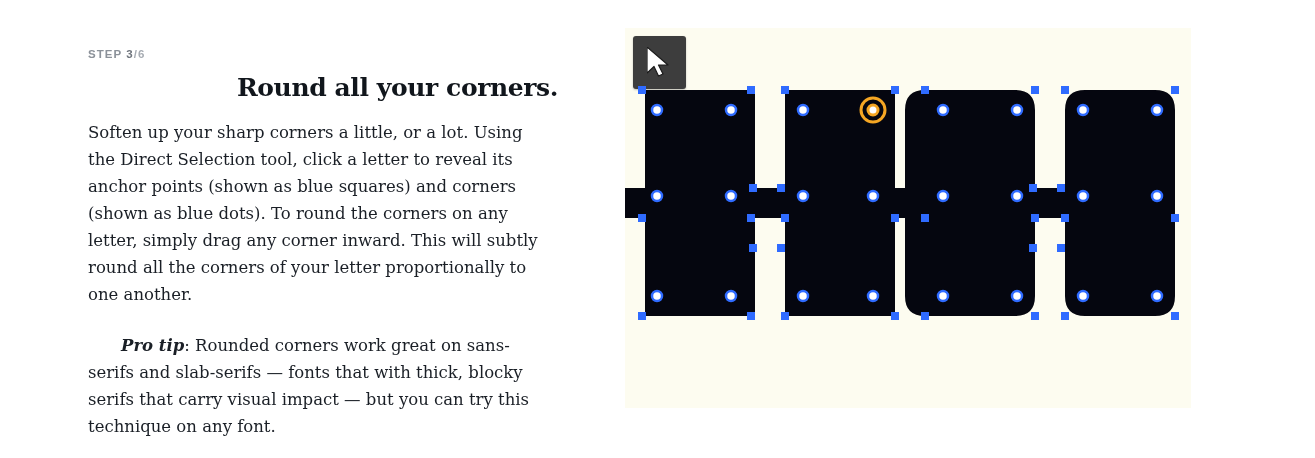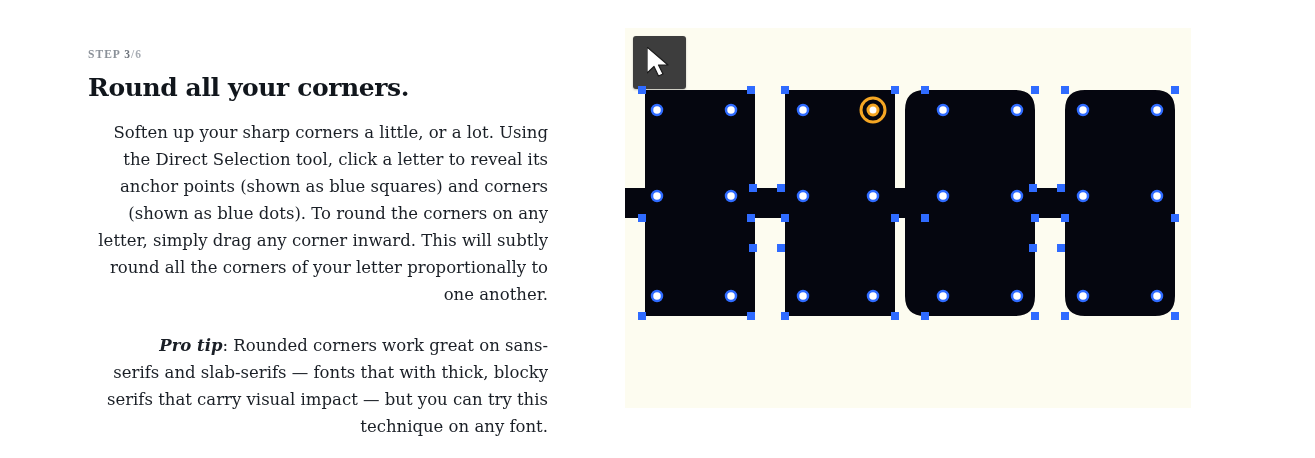--- a/index.html
+++ b/index.html
@@ -26,41 +26,40 @@
     left: 88px;
     top: 48px;
     width: 470px;
   }
   .step-label {
     font-size: 11.5px;
     font-weight: bold;
     letter-spacing: 0.09em;
     color: #8b9199;
     margin-bottom: 14px;
-    font-family: Liberation Serif, serif;
   }
   .step-label .cur { color: #6e747c; }
   .step-label .tot { color: #a7acb3; font-weight: bold; }
   .headline {
     font-family: "DejaVu Serif", serif;
     font-size: 25px;
     font-weight: bold;
     letter-spacing: -0.4px;
     color: #11161c;
     margin: 4px 0 16px 0;
     line-height: 1.15;
+    text-align: right;
   }
   .body-text {
     font-family: "DejaVu Serif", serif;
     font-size: 16.5px;
     line-height: 27px;
     color: #1a1f26;
     margin: 0 0 24px 0;
     max-width: 460px;
-    text-align: right;
   }
   .body-text.tip { margin-bottom: 0; }
   .tip-lead {
     font-style: italic;
     font-weight: bold;
     margin-left: 33px;
   }
 
   
   .canvas {

